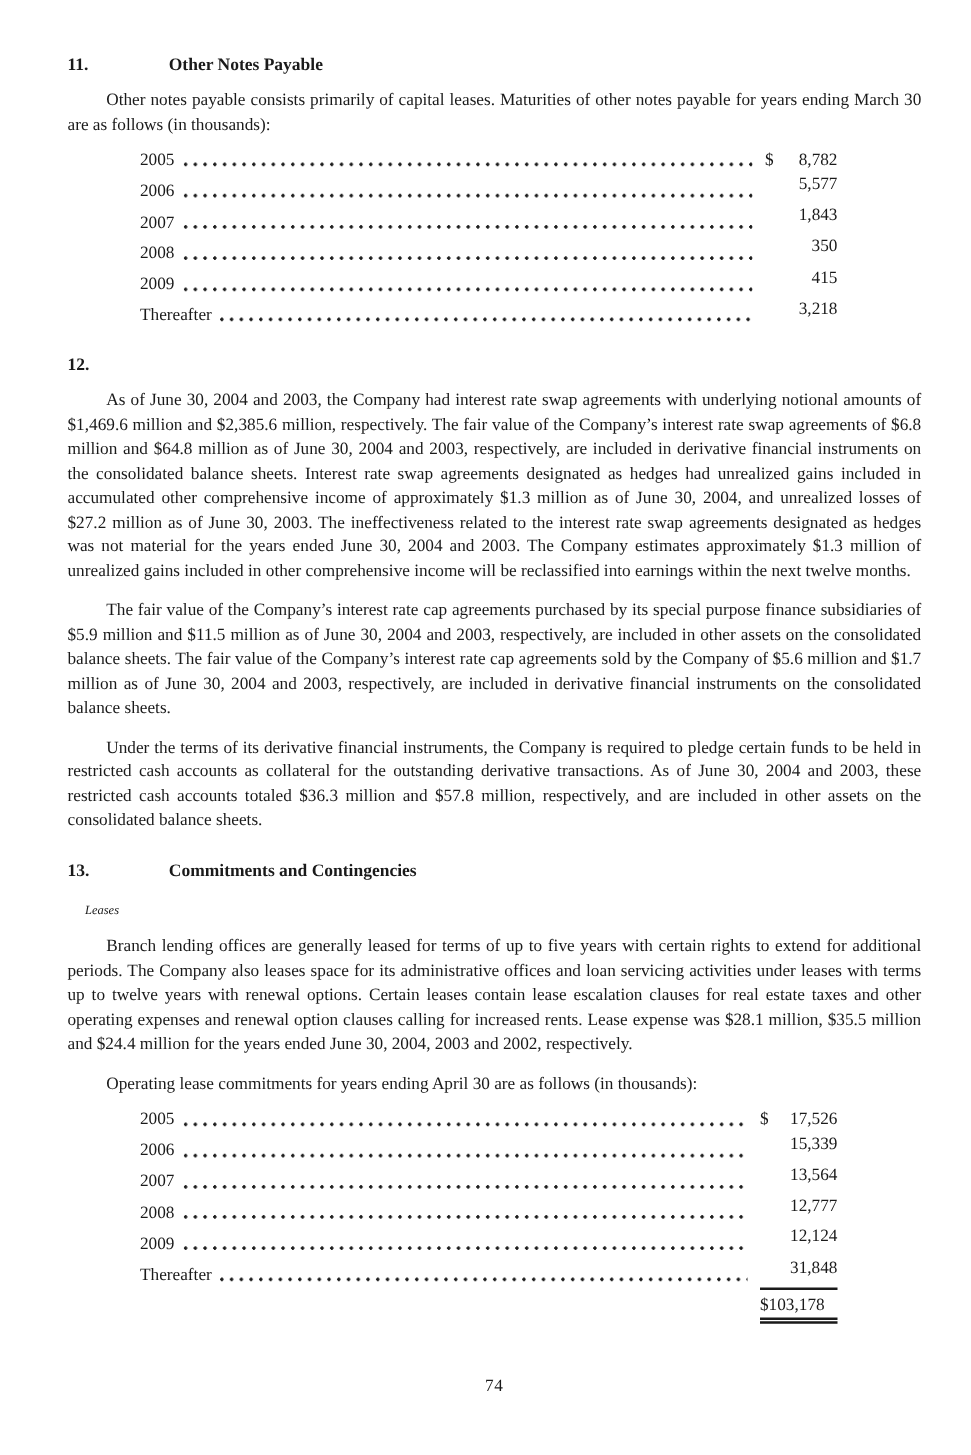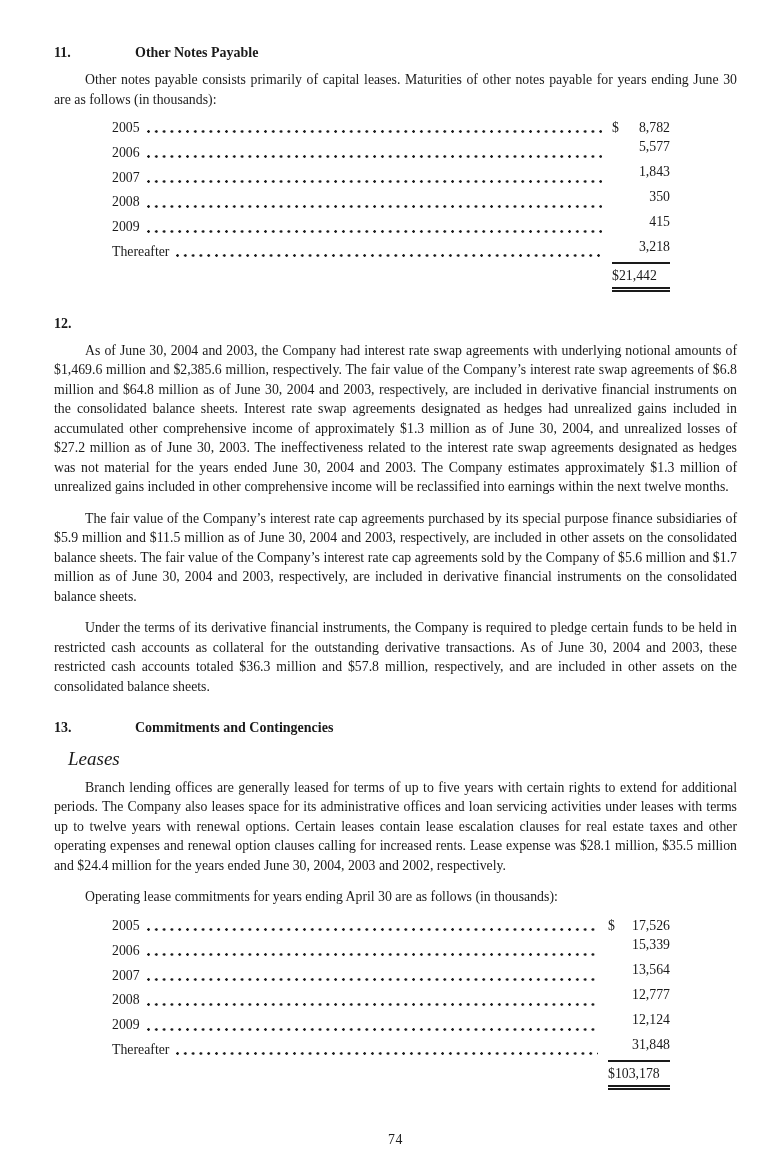--- a/index.html
+++ b/index.html
@@ -8,21 +8,21 @@
     width: 777px; height: 1164px; overflow: hidden;
     padding: 44px 40px 0 54px;
     font-family: "Liberation Serif", "DejaVu Serif", serif;
     font-size: 13.8px; line-height: 19.5px; color: #1a1a1a;
   }
   .sec-head { display: flex; font-weight: bold; font-size: 14px; line-height: 17px; margin-top: 23px; gap: 48px; }
   .sec-head.first { margin-top: 0; }
   .sec-num { width: 33px; flex: 0 0 33px; }
   .body-p { margin-top: 9px; text-indent: 31px; text-align: justify; }
   .body-p + .body-p { margin-top: 12px; }
-  .subhead { font-style: italic; margin: 13px 0 0 14px; font-size: 19px; }
+  .subhead { font-style: italic; margin: 13px 0 0 14px; font-size: 10px; }
 
   .fin-table { margin: 9px 67px 0 58px; }
   .t-row { display: flex; align-items: baseline; line-height: 19.4px; }
   .t-label { white-space: nowrap; }
   .dots {
     flex: 1; align-self: flex-end; height: 3px; margin: 0 10px 4px 7px;
     background-image: radial-gradient(circle at 1.5px 1.5px, #1c1c1c 1.15px, rgba(0,0,0,0) 1.5px);
     background-size: 7.8px 3px; background-repeat: repeat-x;
   }
   .t-val { display: flex; flex: 0 0 auto; width: 58px; }
@@ -40,21 +40,21 @@
 </head>
 <body>
 
 <div class="page">
 
   <section>
     <h2 class="sec-head first">
       <span class="sec-num">11.</span>
       <span class="sec-title">Other Notes Payable</span>
     </h2>
-    <p class="body-p">Other notes payable consists primarily of capital leases. Maturities of other notes payable for years ending June 30 are as follows (in thousands):</p>
+    <p class="body-p">Other notes payable consists primarily of capital leases. Maturities of other notes payable for years ending March 30 are as follows (in thousands):</p>
 
     <div class="fin-table t1">
       <div class="t-row">
         <span class="t-label">2005</span>
         <span class="dots"></span>
         <span class="t-val">
             <span class="cur">$</span>
             <span class="num">8,782</span>
           </span>
       </div>
@@ -90,23 +90,20 @@
             <span class="num">415</span>
           </span>
       </div>
       <div class="t-row">
         <span class="t-label">Thereafter</span>
         <span class="dots"></span>
         <span class="t-val">
             <span class="cur"></span>
             <span class="num">3,218</span>
           </span>
-      </div>
-      <div class="t-total">
-        <span class="total-val">$21,442</span>
       </div>
     </div>
   </section>
 
   <section>
     <h2 class="sec-head">
       <span class="sec-num">12.</span>
     </h2>
     <p class="body-p">As of June 30, 2004 and 2003, the Company had interest rate swap agreements with underlying notional amounts of $1,469.6 million and $2,385.6 million, respectively. The fair value of the Company’s interest rate swap agreements of $6.8 million and $64.8 million as of June 30, 2004 and 2003, respectively, are included in derivative financial instruments on the consolidated balance sheets. Interest rate swap agreements designated as hedges had unrealized gains included in accumulated other comprehensive income of approximately $1.3 million as of June 30, 2004, and unrealized losses of $27.2 million as of June 30, 2003. The ineffectiveness related to the interest rate swap agreements designated as hedges was not material for the years ended June 30, 2004 and 2003. The Company estimates approximately $1.3 million of unrealized gains included in other comprehensive income will be reclassified into earnings within the next twelve months.</p>
     <p class="body-p">The fair value of the Company’s interest rate cap agreements purchased by its special purpose finance subsidiaries of $5.9 million and $11.5 million as of June 30, 2004 and 2003, respectively, are included in other assets on the consolidated balance sheets. The fair value of the Company’s interest rate cap agreements sold by the Company of $5.6 million and $1.7 million as of June 30, 2004 and 2003, respectively, are included in derivative financial instruments on the consolidated balance sheets.</p>

